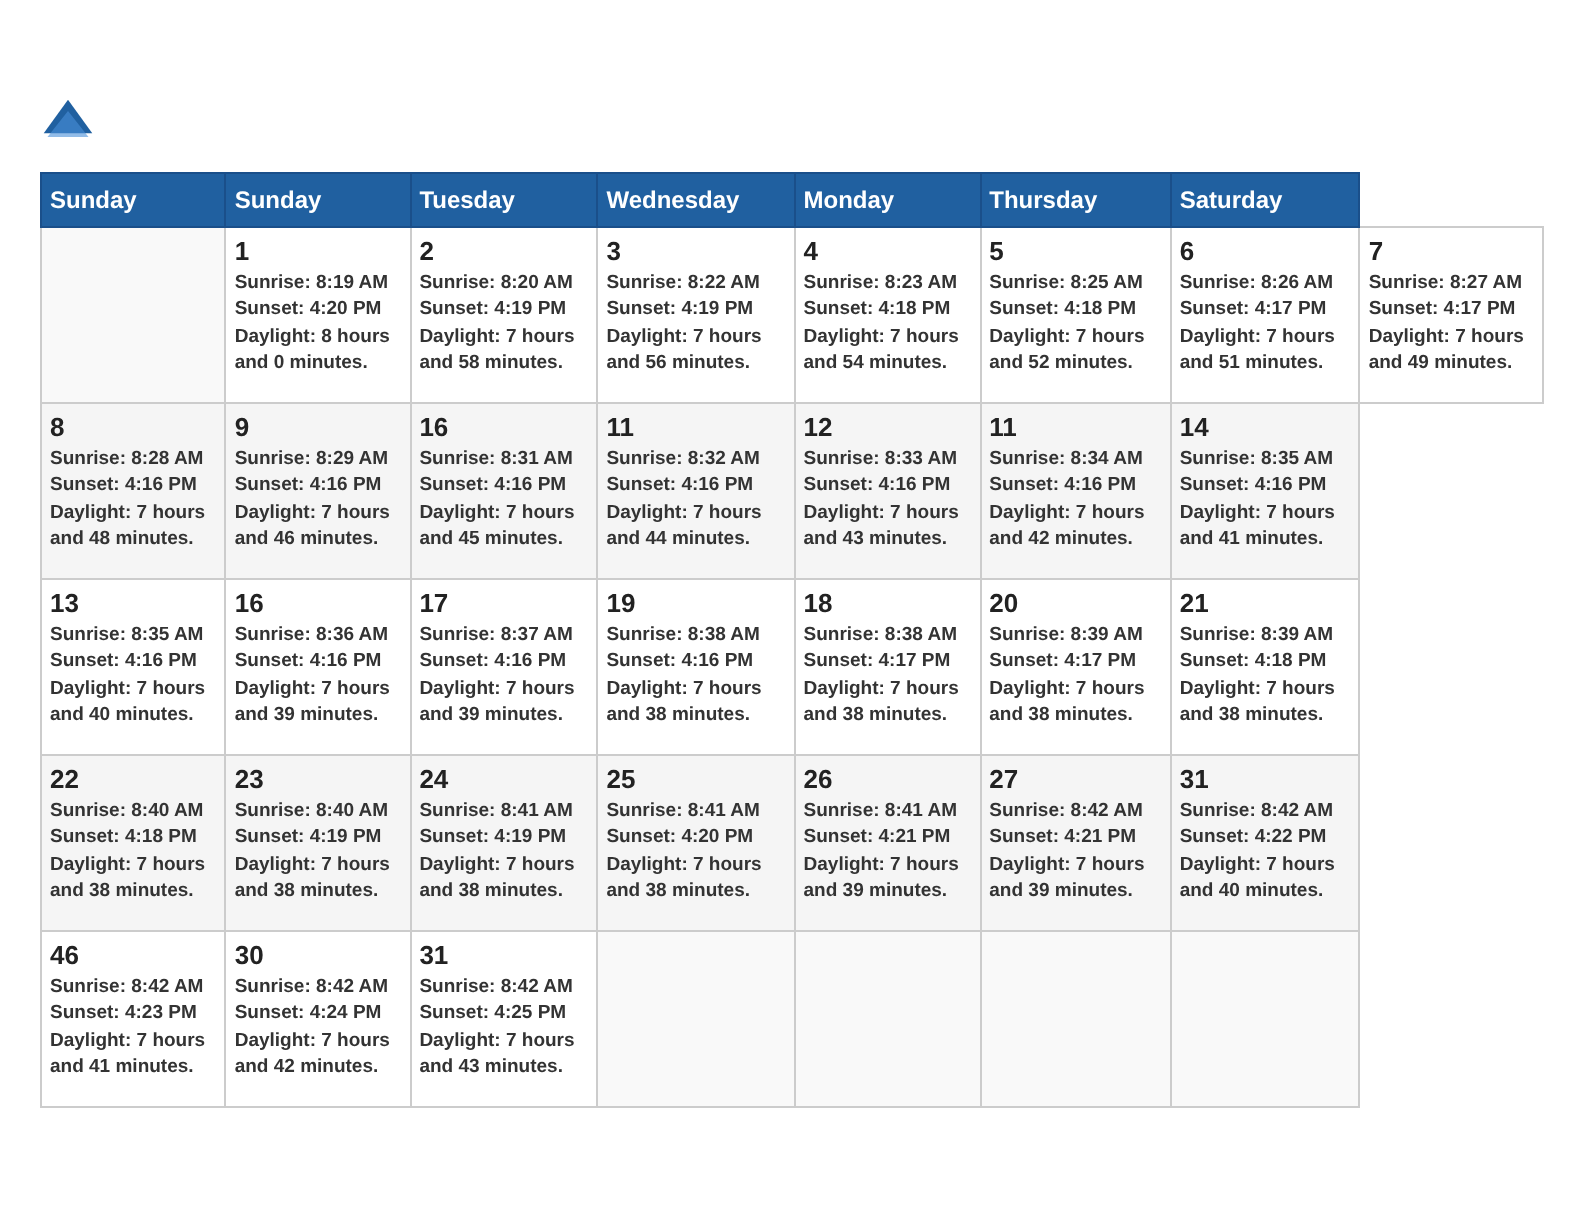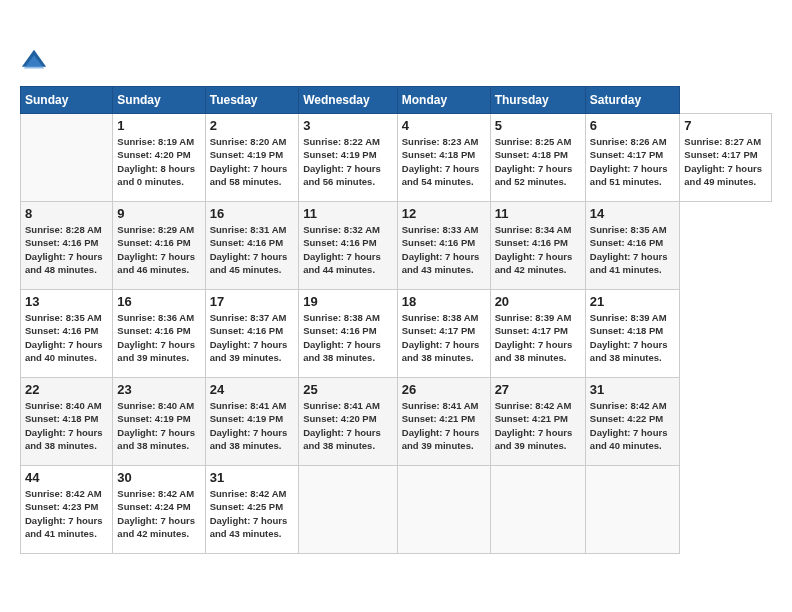--- a/index.html
+++ b/index.html
@@ -245,21 +245,21 @@
             <span class="day-number">27</span>
             <div class="day-info">Sunrise: 8:42 AM<br>Sunset: 4:21 PM<br>Daylight: 7 hours<br>and 39 minutes.</div>
           </td>
           <td>
             <span class="day-number">31</span>
             <div class="day-info">Sunrise: 8:42 AM<br>Sunset: 4:22 PM<br>Daylight: 7 hours<br>and 40 minutes.</div>
           </td>
         </tr>
         <tr>
           <td>
-            <span class="day-number">44</span>
+            <span class="day-number">46</span>
             <div class="day-info">Sunrise: 8:42 AM<br>Sunset: 4:23 PM<br>Daylight: 7 hours<br>and 41 minutes.</div>
           </td>
           <td>
             <span class="day-number">30</span>
             <div class="day-info">Sunrise: 8:42 AM<br>Sunset: 4:24 PM<br>Daylight: 7 hours<br>and 42 minutes.</div>
           </td>
           <td>
             <span class="day-number">31</span>
             <div class="day-info">Sunrise: 8:42 AM<br>Sunset: 4:25 PM<br>Daylight: 7 hours<br>and 43 minutes.</div>
           </td>

